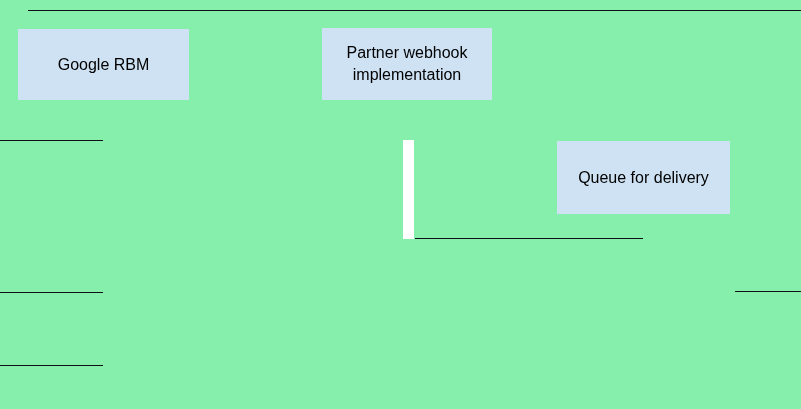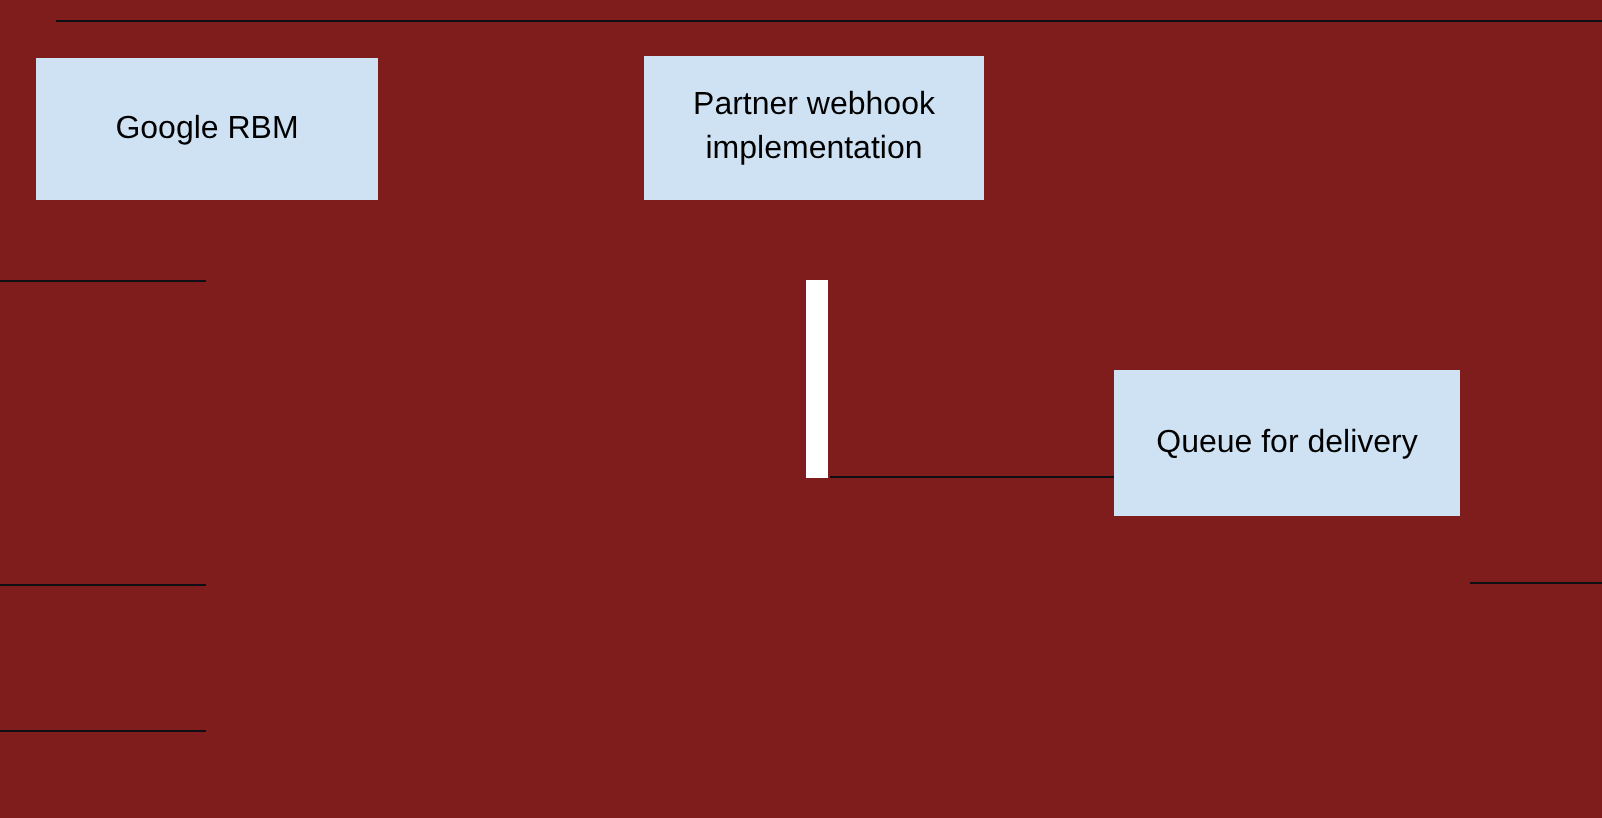--- a/index.html
+++ b/index.html
@@ -4,40 +4,40 @@
 <style>
   html, body {
     margin: 0;
     padding: 0;
     background: #000000;
   }
   .canvas {
     position: relative;
     width: 801px;
     height: 409px;
-    background: #7f1d1d;
+    background: #86efac;
     overflow: hidden;
     font-family: "Liberation Sans", sans-serif;
   }
   .node {
     position: absolute;
     background: #cfe2f3;
     color: #000000;
     display: flex;
     align-items: center;
     justify-content: center;
     text-align: center;
     font-size: 16px;
     line-height: 22px;
     box-sizing: border-box;
     padding: 0 8px;
   }
   #node-google-rbm      { left: 18px;  top: 29px;  width: 171px; height: 71px; }
   #node-partner-webhook { left: 322px; top: 28px;  width: 170px; height: 72px; justify-content: flex-end; }
-  #node-queue-delivery  { left: 557px; top: 141px; width: 173px; height: 73px; margin-top: 44px; }
+  #node-queue-delivery  { left: 557px; top: 141px; width: 173px; height: 73px; }
   #node-handle-failures { left: 564px; top: 293px; width: 171px; height: 69px; }
   .activation-bar {
     position: absolute;
     left: 403px;
     top: 140px;
     width: 11px;
     height: 99px;
     background: #ffffff;
   }
   .faint-line {

